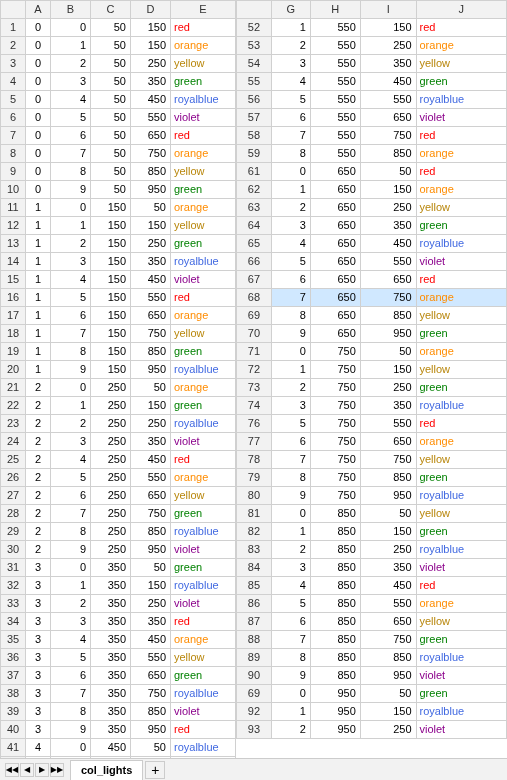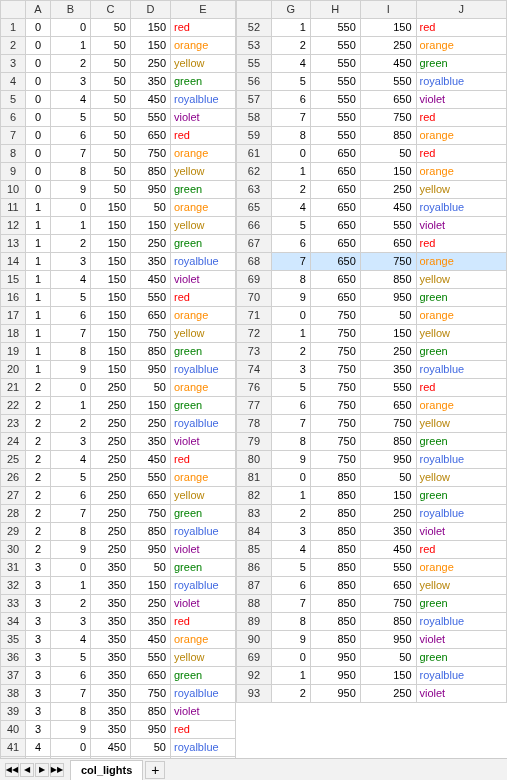--- a/index.html
+++ b/index.html
@@ -504,20 +504,27 @@
                 <td class="color-red">red</td>
               </tr>
               <tr>
                 <td class="row-header">53</td>
                 <td class="col-r2" style="text-align: right;">2</td>
                 <td class="col-r3" style="text-align: right;">550</td>
                 <td class="col-r4" style="text-align: right;">250</td>
                 <td class="color-orange">orange</td>
               </tr>
               <tr>
+                <td class="row-header">54</td>
+                <td class="col-r2" style="text-align: right;">3</td>
+                <td class="col-r3" style="text-align: right;">550</td>
+                <td class="col-r4" style="text-align: right;">350</td>
+                <td class="color-yellow">yellow</td>
+              </tr>
+              <tr>
                 <td class="row-header">55</td>
                 <td class="col-r2" style="text-align: right;">4</td>
                 <td class="col-r3" style="text-align: right;">550</td>
                 <td class="col-r4" style="text-align: right;">450</td>
                 <td class="color-green">green</td>
               </tr>
               <tr>
                 <td class="row-header">56</td>
                 <td class="col-r2" style="text-align: right;">5</td>
                 <td class="col-r3" style="text-align: right;">550</td>
@@ -558,20 +565,27 @@
                 <td class="col-r3" style="text-align: right;">650</td>
                 <td class="col-r4" style="text-align: right;">150</td>
                 <td class="color-orange">orange</td>
               </tr>
               <tr>
                 <td class="row-header">63</td>
                 <td class="col-r2" style="text-align: right;">2</td>
                 <td class="col-r3" style="text-align: right;">650</td>
                 <td class="col-r4" style="text-align: right;">250</td>
                 <td class="color-yellow">yellow</td>
+              </tr>
+              <tr>
+                <td class="row-header">64</td>
+                <td class="col-r2" style="text-align: right;">3</td>
+                <td class="col-r3" style="text-align: right;">650</td>
+                <td class="col-r4" style="text-align: right;">350</td>
+                <td class="color-green">green</td>
               </tr>
               <tr>
                 <td class="row-header">65</td>
                 <td class="col-r2" style="text-align: right;">4</td>
                 <td class="col-r3" style="text-align: right;">650</td>
                 <td class="col-r4" style="text-align: right;">450</td>
                 <td class="color-royalblue">royalblue</td>
               </tr>
               <tr>
                 <td class="row-header">66</td>

